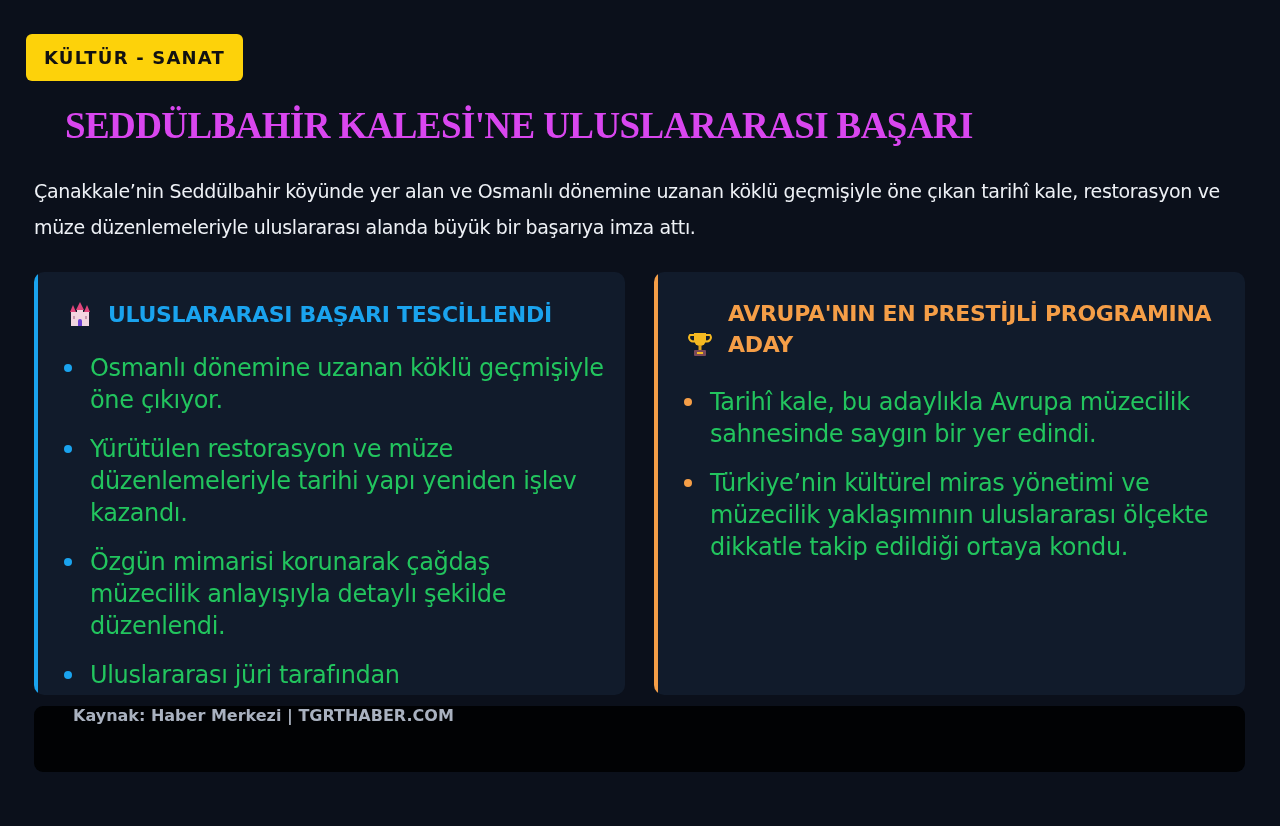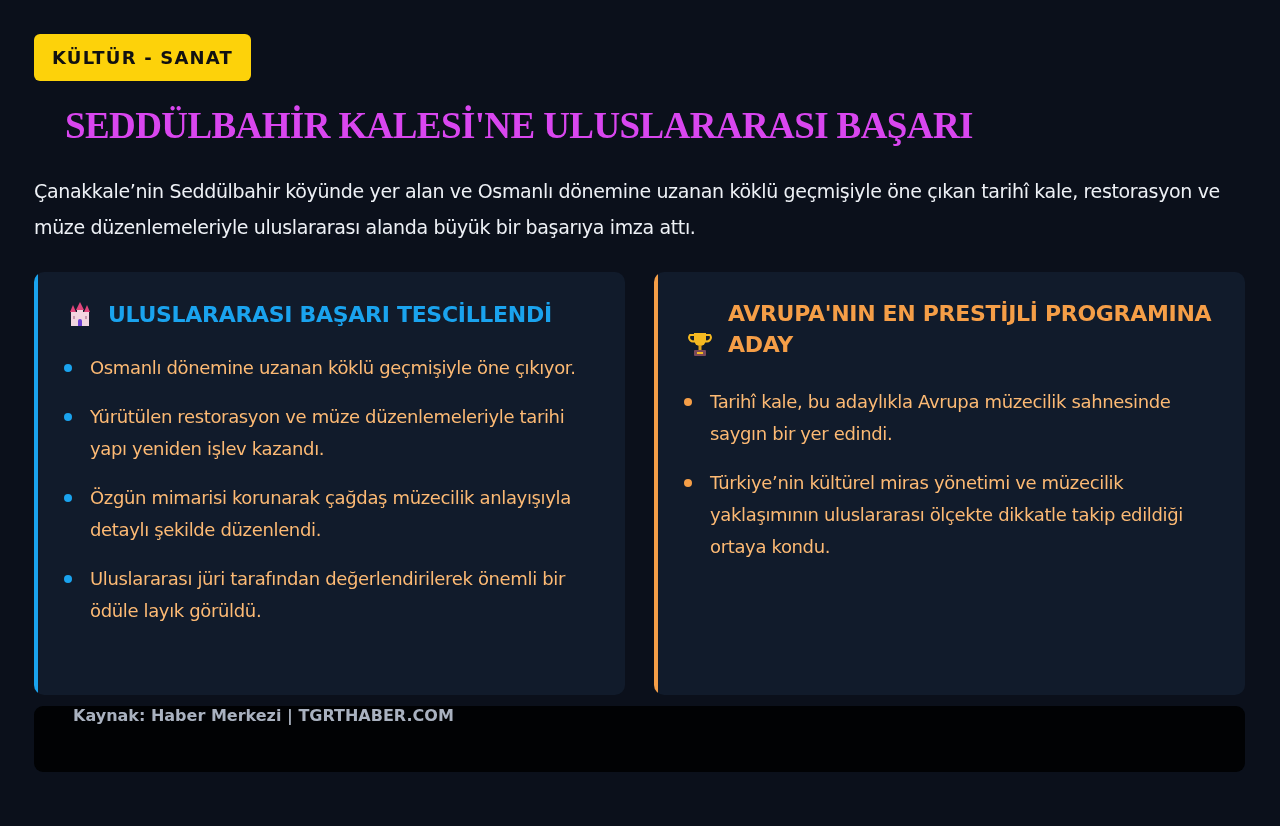--- a/index.html
+++ b/index.html
@@ -7,21 +7,21 @@
       width: 1280px; height: 826px;
       background: #0b101b;
       overflow: hidden;
     }
     body {
       font-family: "DejaVu Sans", "Liberation Sans", sans-serif;
       color: #e5e9f0;
       position: relative;
     }
     .badge {
-      position: absolute; left: 34px; top: 34px;
+      position: absolute; left: 26px; top: 34px;
       height: 47px; padding: 0 18px;
       background: #fdd20a; color: #111;
       border-radius: 6px;
       font-family: "DejaVu Sans", sans-serif;
       font-weight: 700; font-size: 18px; letter-spacing: 1.2px;
       display: flex; align-items: center;
     }
     .title {
       position: absolute; left: 34px; top: 104px;
       font-family: Liberation Serif, serif;
@@ -64,21 +64,21 @@
       font-weight: 800; font-size: 22px; line-height: 31px;
       letter-spacing: -0.3px;
     }
     .card.blue .card-title { color: #1aa3ee; }
     .card.orange .card-title { color: #f59e47; }
     .items { position: absolute; left: 30px; right: 20px; list-style: none; }
     .card.blue .items { top: 80px; }
     .card.orange .items { top: 114px; }
     .item {
       position: relative; padding-left: 26px;
-      font-size: 18px; line-height: 32px; color: #fdba74;
+      font-size: 24px; line-height: 32px; color: #22c55e;
       letter-spacing: -0.35px;
       margin-bottom: 17px;
     }
     .dot {
       position: absolute; left: 0; top: 12px;
       width: 8px; height: 8px; border-radius: 50%;
     }
     .card.blue .dot { background: #1aa3ee; }
     .card.orange .dot { background: #f59e47; }
     .footer {

